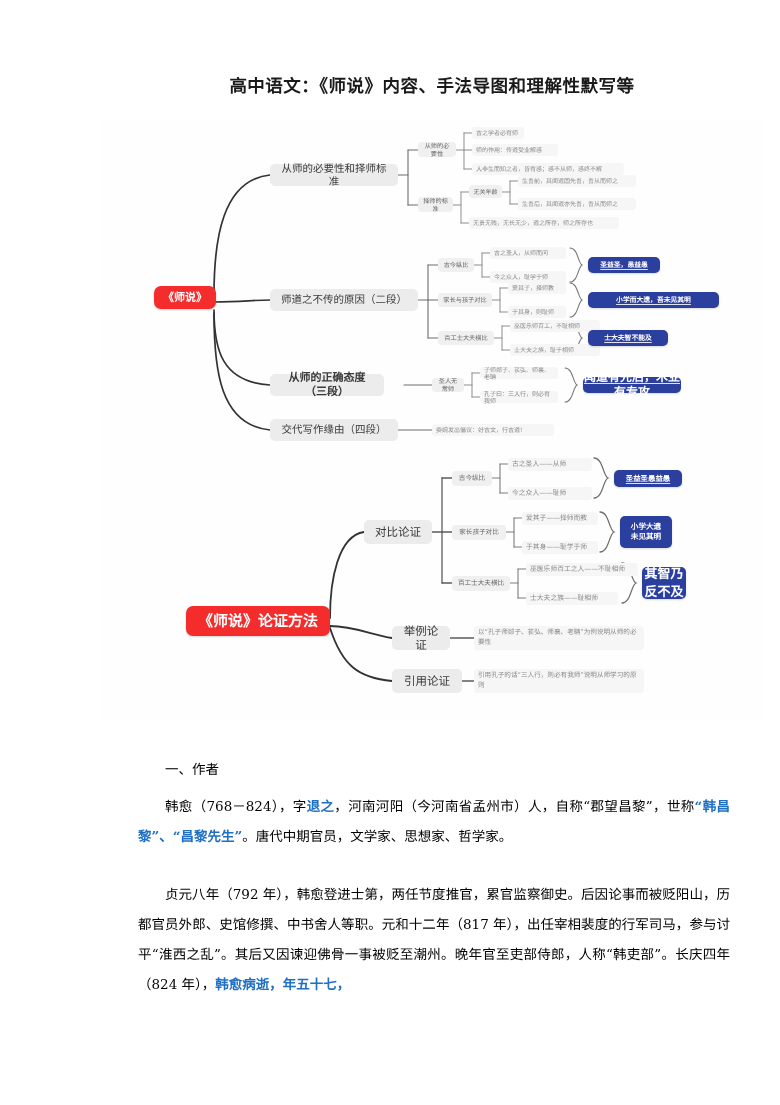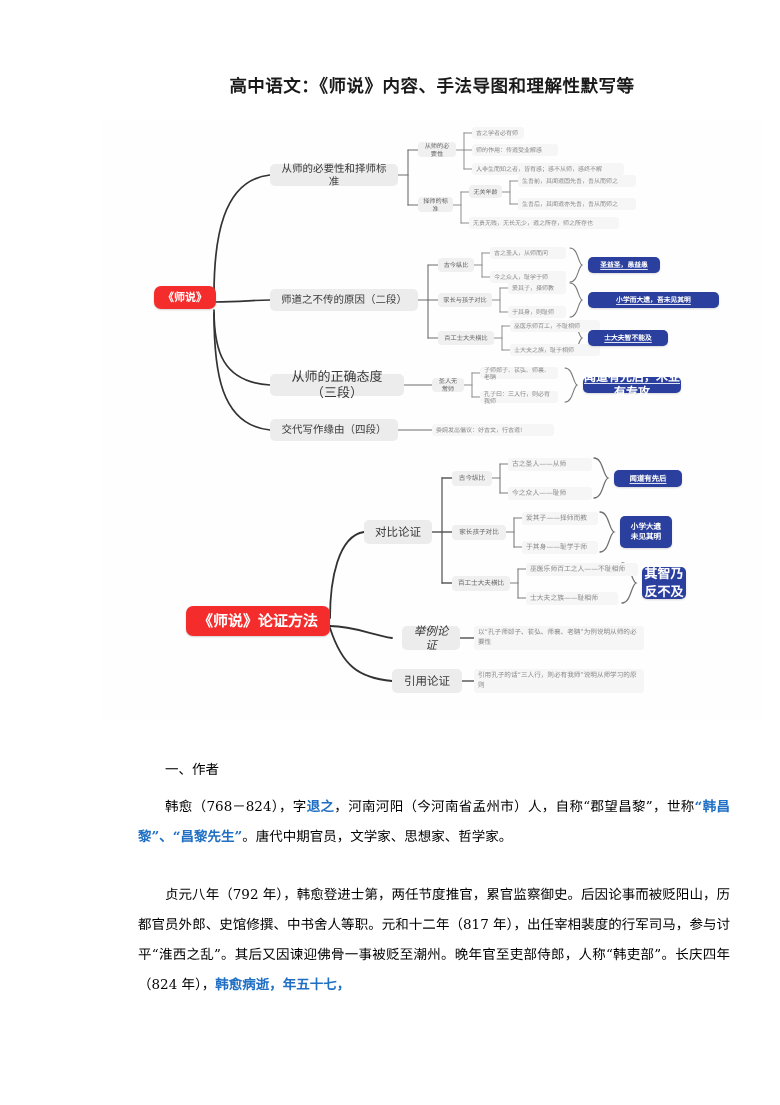--- a/index.html
+++ b/index.html
@@ -185,21 +185,21 @@
     <div class="node n-l2" style="left:336px;top:173px;width:54px;height:14px;font-size:6.2px;">家长与孩子对比</div>
     <div class="node n-leaf" style="left:406px;top:162px;width:58px;height:12px;font-size:6px;">爱其子，择师教</div>
     <div class="node n-leaf" style="left:406px;top:186px;width:58px;height:12px;font-size:6px;">于其身，则耻师</div>
     <div class="node n-badge" style="left:486px;top:172px;width:131px;height:16px;font-size:6.8px;text-align:right;">小学而大遗，吾未见其明</div>
 
     <div class="node n-l2" style="left:336px;top:211px;width:56px;height:14px;font-size:6.2px;">百工士大夫横比</div>
     <div class="node n-leaf" style="left:408px;top:200px;width:90px;height:12px;font-size:6px;">巫医乐师百工，不耻相师</div>
     <div class="node n-leaf" style="left:408px;top:224px;width:90px;height:12px;font-size:6px;">士大夫之族，耻于相师</div>
     <div class="node n-badge" style="left:486px;top:210px;width:80px;height:16px;font-size:6.8px;">士大夫智不能及</div>
 
-    <div class="node n-l1" style="left:168px;top:254px;width:134px;height:22px;font-size:13px;">从师的正确态度（三段）</div>
+    <div class="node n-l1" style="left:168px;top:254px;width:114px;height:22px;font-size:11px;font-weight:bold;">从师的正确态度（三段）</div>
     <div class="node n-l2" style="left:330px;top:258px;width:32px;height:14px;font-size:6.2px;">圣人无常师</div>
     <div class="node n-leaf" style="left:378px;top:247px;width:78px;height:12px;font-size:6px;">子师郯子、苌弘、师襄、老聃</div>
     <div class="node n-leaf" style="left:378px;top:271px;width:78px;height:12px;font-size:6px;">孔子曰：三人行，则必有我师</div>
     <div class="node n-badge" style="left:481px;top:257px;width:98px;height:16px;font-size:12px;">闻道有先后，术业有专攻</div>
 
     <div class="node n-l1" style="left:168px;top:299px;width:128px;height:22px;font-size:10.5px;">交代写作缘由（四段）</div>
     <div class="node n-leaf" style="left:330px;top:304px;width:122px;height:12px;font-size:6px;">委婉发出倡议：好古文，行古道!</div>
   </div>
 
   <div class="mm" id="mm2">
@@ -245,35 +245,35 @@
       </g>
     </svg>
 
     <div class="node n-root" style="left:84px;top:156px;width:144px;height:30px;font-size:15px;">《师说》论证方法</div>
 
     <div class="node n-l1" style="left:262px;top:70px;width:68px;height:24px;font-size:11.5px;">对比论证</div>
 
     <div class="node n-l2" style="left:350px;top:21px;width:40px;height:15px;font-size:6.6px;">古今纵比</div>
     <div class="node n-leaf" style="left:406px;top:8px;width:84px;height:13px;font-size:6.8px;">古之圣人——从师</div>
     <div class="node n-leaf" style="left:406px;top:37px;width:84px;height:13px;font-size:6.8px;">今之众人——耻师</div>
-    <div class="node n-badge" style="left:512px;top:20px;width:68px;height:17px;font-size:7.4px;">闻道有先后</div>
+    <div class="node n-badge" style="left:512px;top:20px;width:68px;height:17px;font-size:7.4px;">圣益圣愚益愚</div>
 
     <div class="node n-l2" style="left:350px;top:75px;width:54px;height:15px;font-size:6.6px;">家长孩子对比</div>
     <div class="node n-leaf" style="left:420px;top:62px;width:76px;height:13px;font-size:6.8px;">爱其子——择师而教</div>
     <div class="node n-leaf" style="left:420px;top:91px;width:76px;height:13px;font-size:6.8px;">于其身——耻学于师</div>
     <div class="node n-badge nou" style="left:518px;top:66px;width:52px;height:32px;font-size:7.6px;line-height:1.35;">小学大遗
 未见其明</div>
 
     <div class="node n-l2" style="left:350px;top:126px;width:58px;height:15px;font-size:6.6px;">百工士大夫横比</div>
     <div class="node n-leaf" style="left:424px;top:113px;width:112px;height:13px;font-size:6.8px;">巫医乐师百工之人——不耻相师</div>
     <div class="node n-leaf" style="left:424px;top:142px;width:92px;height:13px;font-size:6.8px;">士大夫之族——耻相师</div>
     <div class="node n-badge nou" style="left:540px;top:117px;width:44px;height:32px;font-size:13px;line-height:1.35;">其智乃
 反不及</div>
 
-    <div class="node n-l1" style="left:300px;top:176px;width:58px;height:24px;font-size:11.5px;font-style:italic;">举例论证</div>
+    <div class="node n-l1" style="left:290px;top:176px;width:58px;height:24px;font-size:11.5px;">举例论证</div>
     <div class="node n-leaf" style="left:372px;top:176px;width:170px;height:24px;font-size:6.6px;line-height:1.5;">以“孔子师郯子、苌弘、师襄、老聃”为例说明从师的必要性</div>
 
     <div class="node n-l1" style="left:290px;top:219px;width:70px;height:24px;font-size:11.5px;">引用论证</div>
     <div class="node n-leaf" style="left:372px;top:219px;width:170px;height:24px;font-size:6.6px;line-height:1.5;">引用孔子的话“三人行，则必有我师”说明从师学习的原则</div>
   </div>
 
   <div class="body-copy">
 
     <p class="sec-head">一、作者</p>
 

